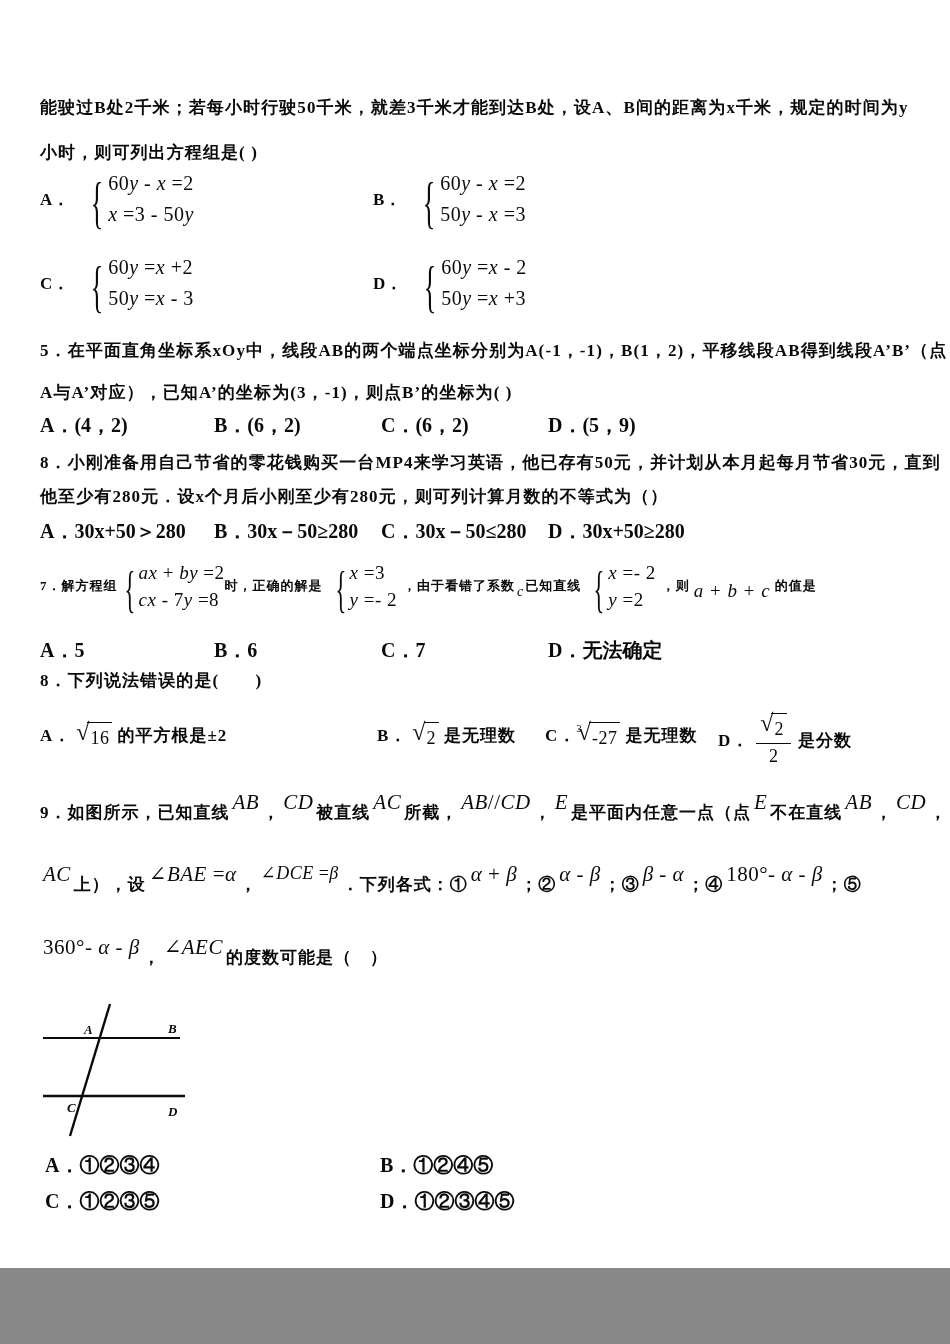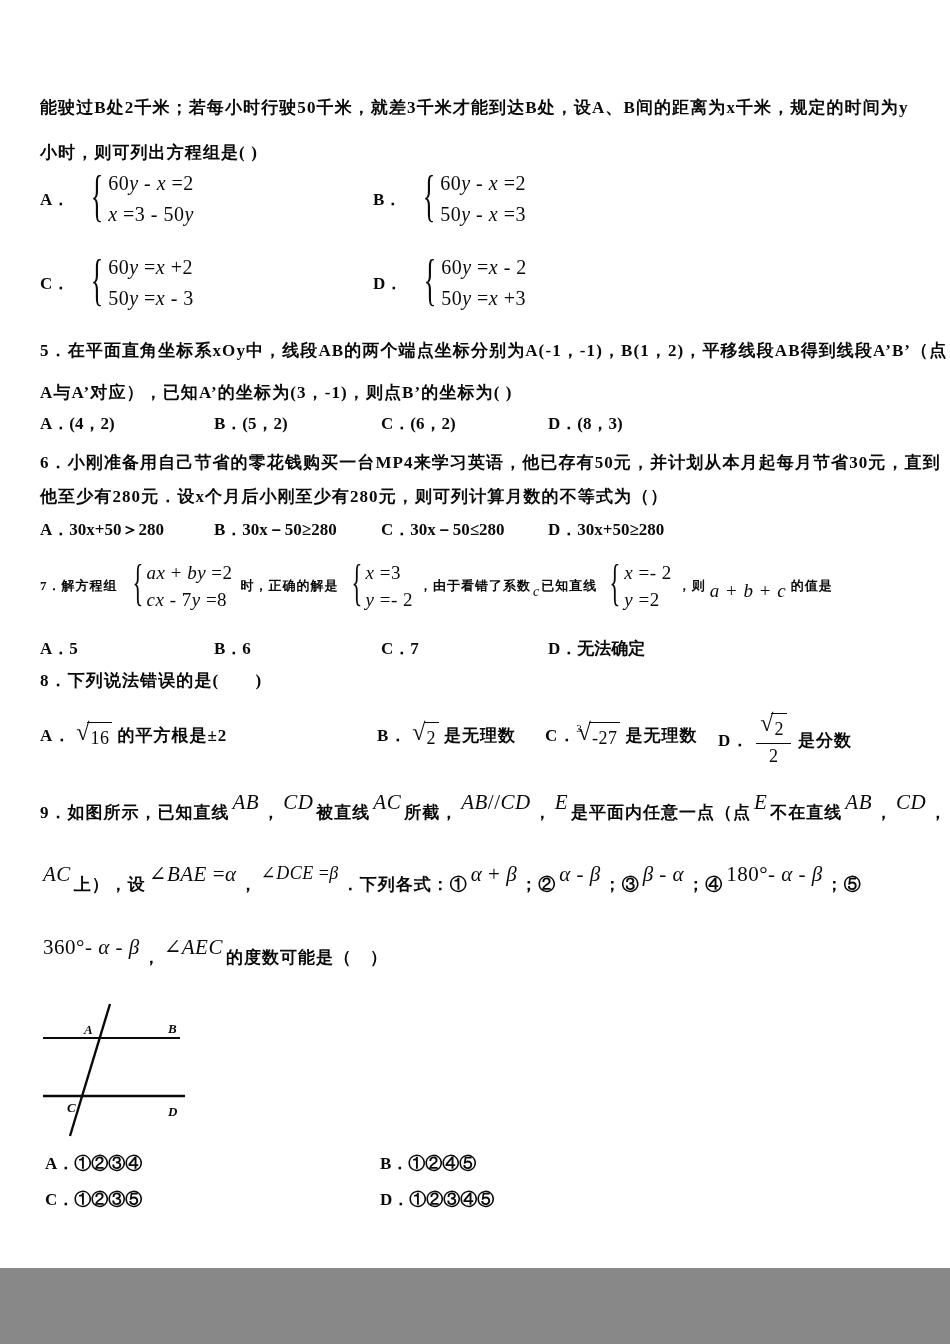--- a/index.html
+++ b/index.html
@@ -2,23 +2,23 @@
 <html><head>
 <meta charset="utf-8">
 <style>
   html,body{margin:0;padding:0;background:#888;}
   #page{
     position:relative;width:950px;height:1268px;background:#ffffff;margin:0 auto;
     font-family:"Liberation Serif","DejaVu Serif",serif;color:#0a0a0a;overflow:hidden;
   }
   .t{position:absolute;font-size:17px;font-weight:700;letter-spacing:1.1px;white-space:nowrap;line-height:1.25;}
   .opt-row{position:absolute;left:0;top:0;width:950px;height:30px;}
-  .opt-row .ochoice{position:absolute;font-size:17px;font-weight:700;white-space:nowrap;}
-  
-  .sys{display:inline-flex;align-items:flex-start;font-weight:400;letter-spacing:0;}
+  .opt-row .ochoice{position:absolute;font-size:20px;font-weight:700;white-space:nowrap;}
+  
+  .sys{display:inline-flex;align-items:flex-end;font-weight:400;letter-spacing:0;}
   .brace{display:block;transform:scaleX(.45);transform-origin:center;font-weight:400;line-height:.95;margin-right:-3px;}
   .brace::before{content:"{";}
   .eqs{display:flex;flex-direction:column;}
   .math{font-size:20px;font-weight:400;letter-spacing:.5px;line-height:31px;white-space:nowrap;}
   .sys.small .math{font-size:19px;line-height:27px;}
   .sys .brace{font-size:58px;}
   .sys.small .brace{font-size:50px;}
   i{font-style:italic;}
   
   .q4opt{position:absolute;display:flex;align-items:center;}
@@ -93,37 +93,37 @@
         <span class="math mi">60<i>y</i> =<i>x</i> - 2</span>
         <span class="math mi">50<i>y</i> =<i>x</i> +3</span>
       </span>
     </span>
   </div>
 
   <div class="t" style="left:40px;top:340px">5．在平面直角坐标系xOy中，线段AB的两个端点坐标分别为A(-1，-1)，B(1，2)，平移线段AB得到线段A’B’（点</div>
   <div class="t" style="left:40px;top:382px">A与A’对应），已知A’的坐标为(3，-1)，则点B’的坐标为( )</div>
   <div class="opt-row" style="top:412px">
     <span class="ochoice" style="left:40px">A．(4，2)</span>
-    <span class="ochoice" style="left:214px">B．(5，2)</span>
+    <span class="ochoice" style="left:214px">B．(6，2)</span>
     <span class="ochoice" style="left:381px">C．(6，2)</span>
-    <span class="ochoice" style="left:548px">D．(8，3)</span>
-  </div>
-
-  <div class="t" style="left:40px;top:452px">6．小刚准备用自己节省的零花钱购买一台MP4来学习英语，他已存有50元，并计划从本月起每月节省30元，直到</div>
+    <span class="ochoice" style="left:548px">D．(5，9)</span>
+  </div>
+
+  <div class="t" style="left:40px;top:452px">8．小刚准备用自己节省的零花钱购买一台MP4来学习英语，他已存有50元，并计划从本月起每月节省30元，直到</div>
   <div class="t" style="left:40px;top:486px">他至少有280元．设x个月后小刚至少有280元，则可列计算月数的不等式为（）</div>
   <div class="opt-row" style="top:518px">
     <span class="ochoice" style="left:40px">A．30x+50＞280</span>
     <span class="ochoice" style="left:214px">B．30x－50≥280</span>
     <span class="ochoice" style="left:381px">C．30x－50≤280</span>
     <span class="ochoice" style="left:548px">D．30x+50≥280</span>
   </div>
 
   <div id="q7row" style="left:40px;top:553px;height:66px">
     <span class="zh">7．解方程组</span>
-    <span class="sys small" style="margin:0 8px">
+    <span class="sys small" style="margin:0 0">
       <span class="brace"></span>
       <span class="eqs">
         <span class="math mi"><i>ax</i> + <i>by</i> =2</span>
         <span class="math mi"><i>cx</i> - 7<i>y</i> =8</span>
       </span>
     </span>
     <span class="zh">时，正确的解是</span>
     <span class="sys small" style="margin:0 6px">
       <span class="brace"></span>
       <span class="eqs">

